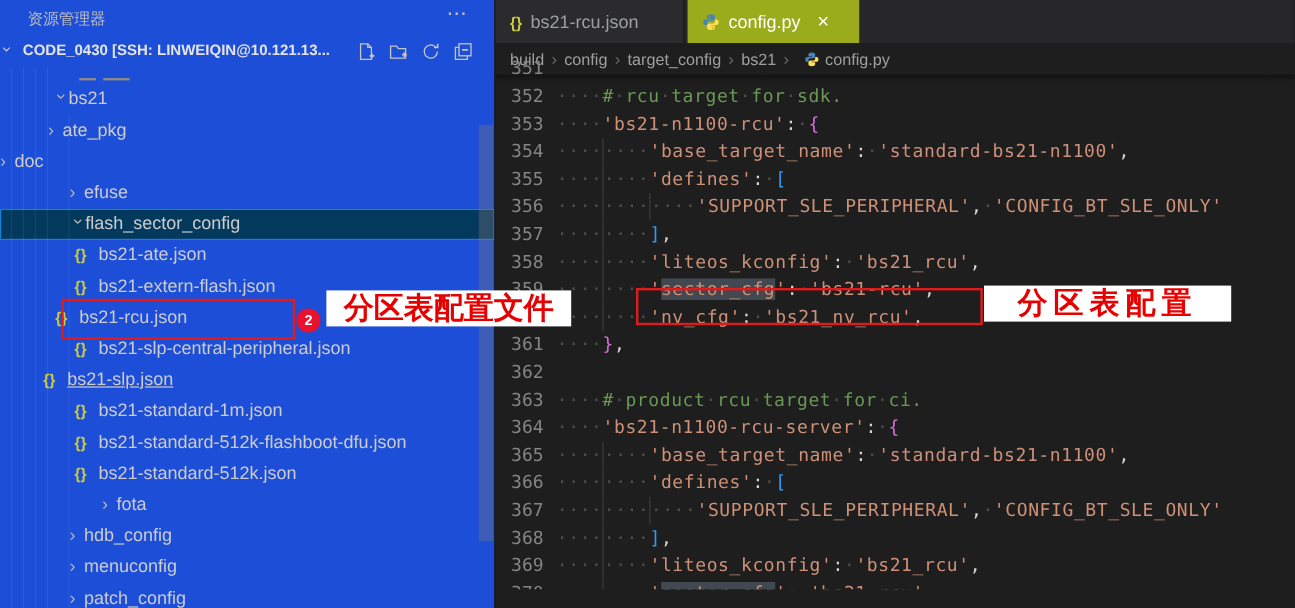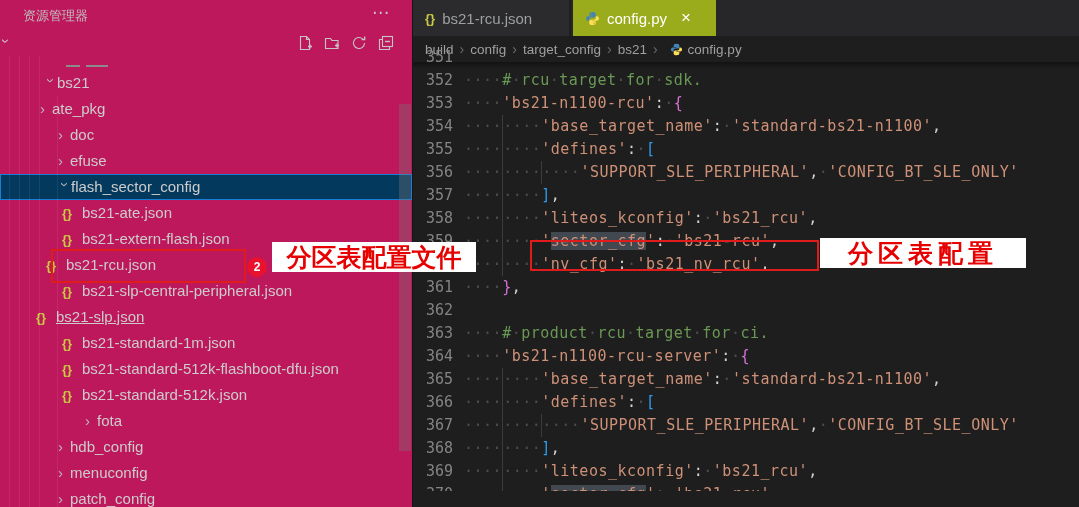--- a/index.html
+++ b/index.html
@@ -1,20 +1,20 @@
 <!DOCTYPE html>
 <html><head>
 <meta charset="utf-8">
 <style>
   html,body{margin:0;padding:0;background:#1e1e1e;}
   #stage{position:relative;width:1079px;height:507px;overflow:hidden;
          font-family:"Liberation Sans","DejaVu Sans",sans-serif;
          background:#1e1e1e;color:#ccc;-webkit-font-smoothing:antialiased;}
   
-  #sidebar{position:absolute;left:0;top:0;width:412px;height:507px;background:#be185d;}
+  #sidebar{position:absolute;left:0;top:0;width:412px;height:507px;background:#1d4ed8;}
   #sidebar-divider{position:absolute;left:412px;top:0;width:1px;height:507px;background:#161616;}
   #explorer-header{position:absolute;left:0;top:0;width:412px;height:30px;}
   #explorer-title{position:absolute;left:23px;top:7px;font-size:13px;color:#bfbfbf;}
   #explorer-menu{position:absolute;right:22px;top:2px;font-size:17px;color:#c5c5c5;cursor:pointer;letter-spacing:1px;}
   #section-header{position:absolute;left:0;top:31px;width:412px;height:25px;}
   #section-chevron{position:absolute;left:4px;top:2px;color:#cccccc;font-size:14px;display:inline-block;transform:rotate(90deg);}
   #section-label{position:absolute;left:19px;top:4px;font-size:12.5px;font-weight:bold;color:#e4e4e4;white-space:nowrap;}
   .hdr-icon{position:absolute;top:4px;width:17px;height:17px;cursor:pointer;}
   .hdr-icon svg{width:16px;height:16px;stroke:#c5c5c5;fill:none;stroke-width:1.1;}
   
@@ -74,20 +74,21 @@
 
 <div id="stage">
 
   <div id="sidebar">
     <div id="explorer-header">
       <span id="explorer-title">资源管理器</span>
       <span id="explorer-menu">⋯</span>
     </div>
     <div id="section-header">
       <span id="section-chevron">›</span>
+      <span id="section-label">CODE_0430 [SSH: LINWEIQIN@10.121.13...</span>
       <span class="hdr-icon" style="left:297px">
         <svg viewBox="0 0 16 16">
             <path d="M9.5 1.5h-6v13h9v-10l-3-3z"></path>
             <path d="M9.5 1.5v3h3"></path>
             <path d="M11 11.5h4M13 9.5v4" stroke-width="1.4"></path>
           </svg>
       </span>
       <span class="hdr-icon" style="left:324px">
         <svg viewBox="0 0 16 16">
             <path d="M1.5 3.5h5l1.5 2h6v8h-12.5z"></path>
@@ -106,21 +107,21 @@
             <path d="M4.5 4.5h-3v10h10v-3"></path>
             <path d="M7 6.5h5" stroke-width="1.4"></path>
           </svg>
       </span>
     </div>
 
     <div id="file-tree">
         <div class="tree-row partial"></div>
         <div class="tree-row" style="padding-left: 45px;"><span class="chev exp">›</span><span>bs21</span></div>
         <div class="tree-row" style="padding-left: 40px;"><span class="chev">›</span><span>ate_pkg</span></div>
-        <div class="tree-row" style="padding-left: 58px;"><span class="chev">›</span><span>doc</span></div>
+        <div class="tree-row" style=""><span class="chev">›</span><span>doc</span></div>
         <div class="tree-row" style="padding-left: 58px;"><span class="chev">›</span><span>efuse</span></div>
         <div class="tree-row selected" style="padding-left: 58px;"><span class="chev exp">›</span><span>flash_sector_config</span></div>
         <div class="tree-row" style="padding-left: 62px;"><span class="json-ico">{}</span><span>bs21-ate.json</span></div>
         <div class="tree-row" style="padding-left: 62px;"><span class="json-ico">{}</span><span>bs21-extern-flash.json</span></div>
         <div class="tree-row" style="padding-left: 46px;"><span class="json-ico">{}</span><span>bs21-rcu.json</span></div>
         <div class="tree-row" style="padding-left: 62px;"><span class="json-ico">{}</span><span>bs21-slp-central-peripheral.json</span></div>
         <div class="tree-row" style="padding-left: 36px; text-decoration: underline;"><span class="json-ico">{}</span><span>bs21-slp.json</span></div>
         <div class="tree-row" style="padding-left: 62px;"><span class="json-ico">{}</span><span>bs21-standard-1m.json</span></div>
         <div class="tree-row" style="padding-left: 62px;"><span class="json-ico">{}</span><span>bs21-standard-512k-flashboot-dfu.json</span></div>
         <div class="tree-row" style="padding-left: 62px;"><span class="json-ico">{}</span><span>bs21-standard-512k.json</span></div>

